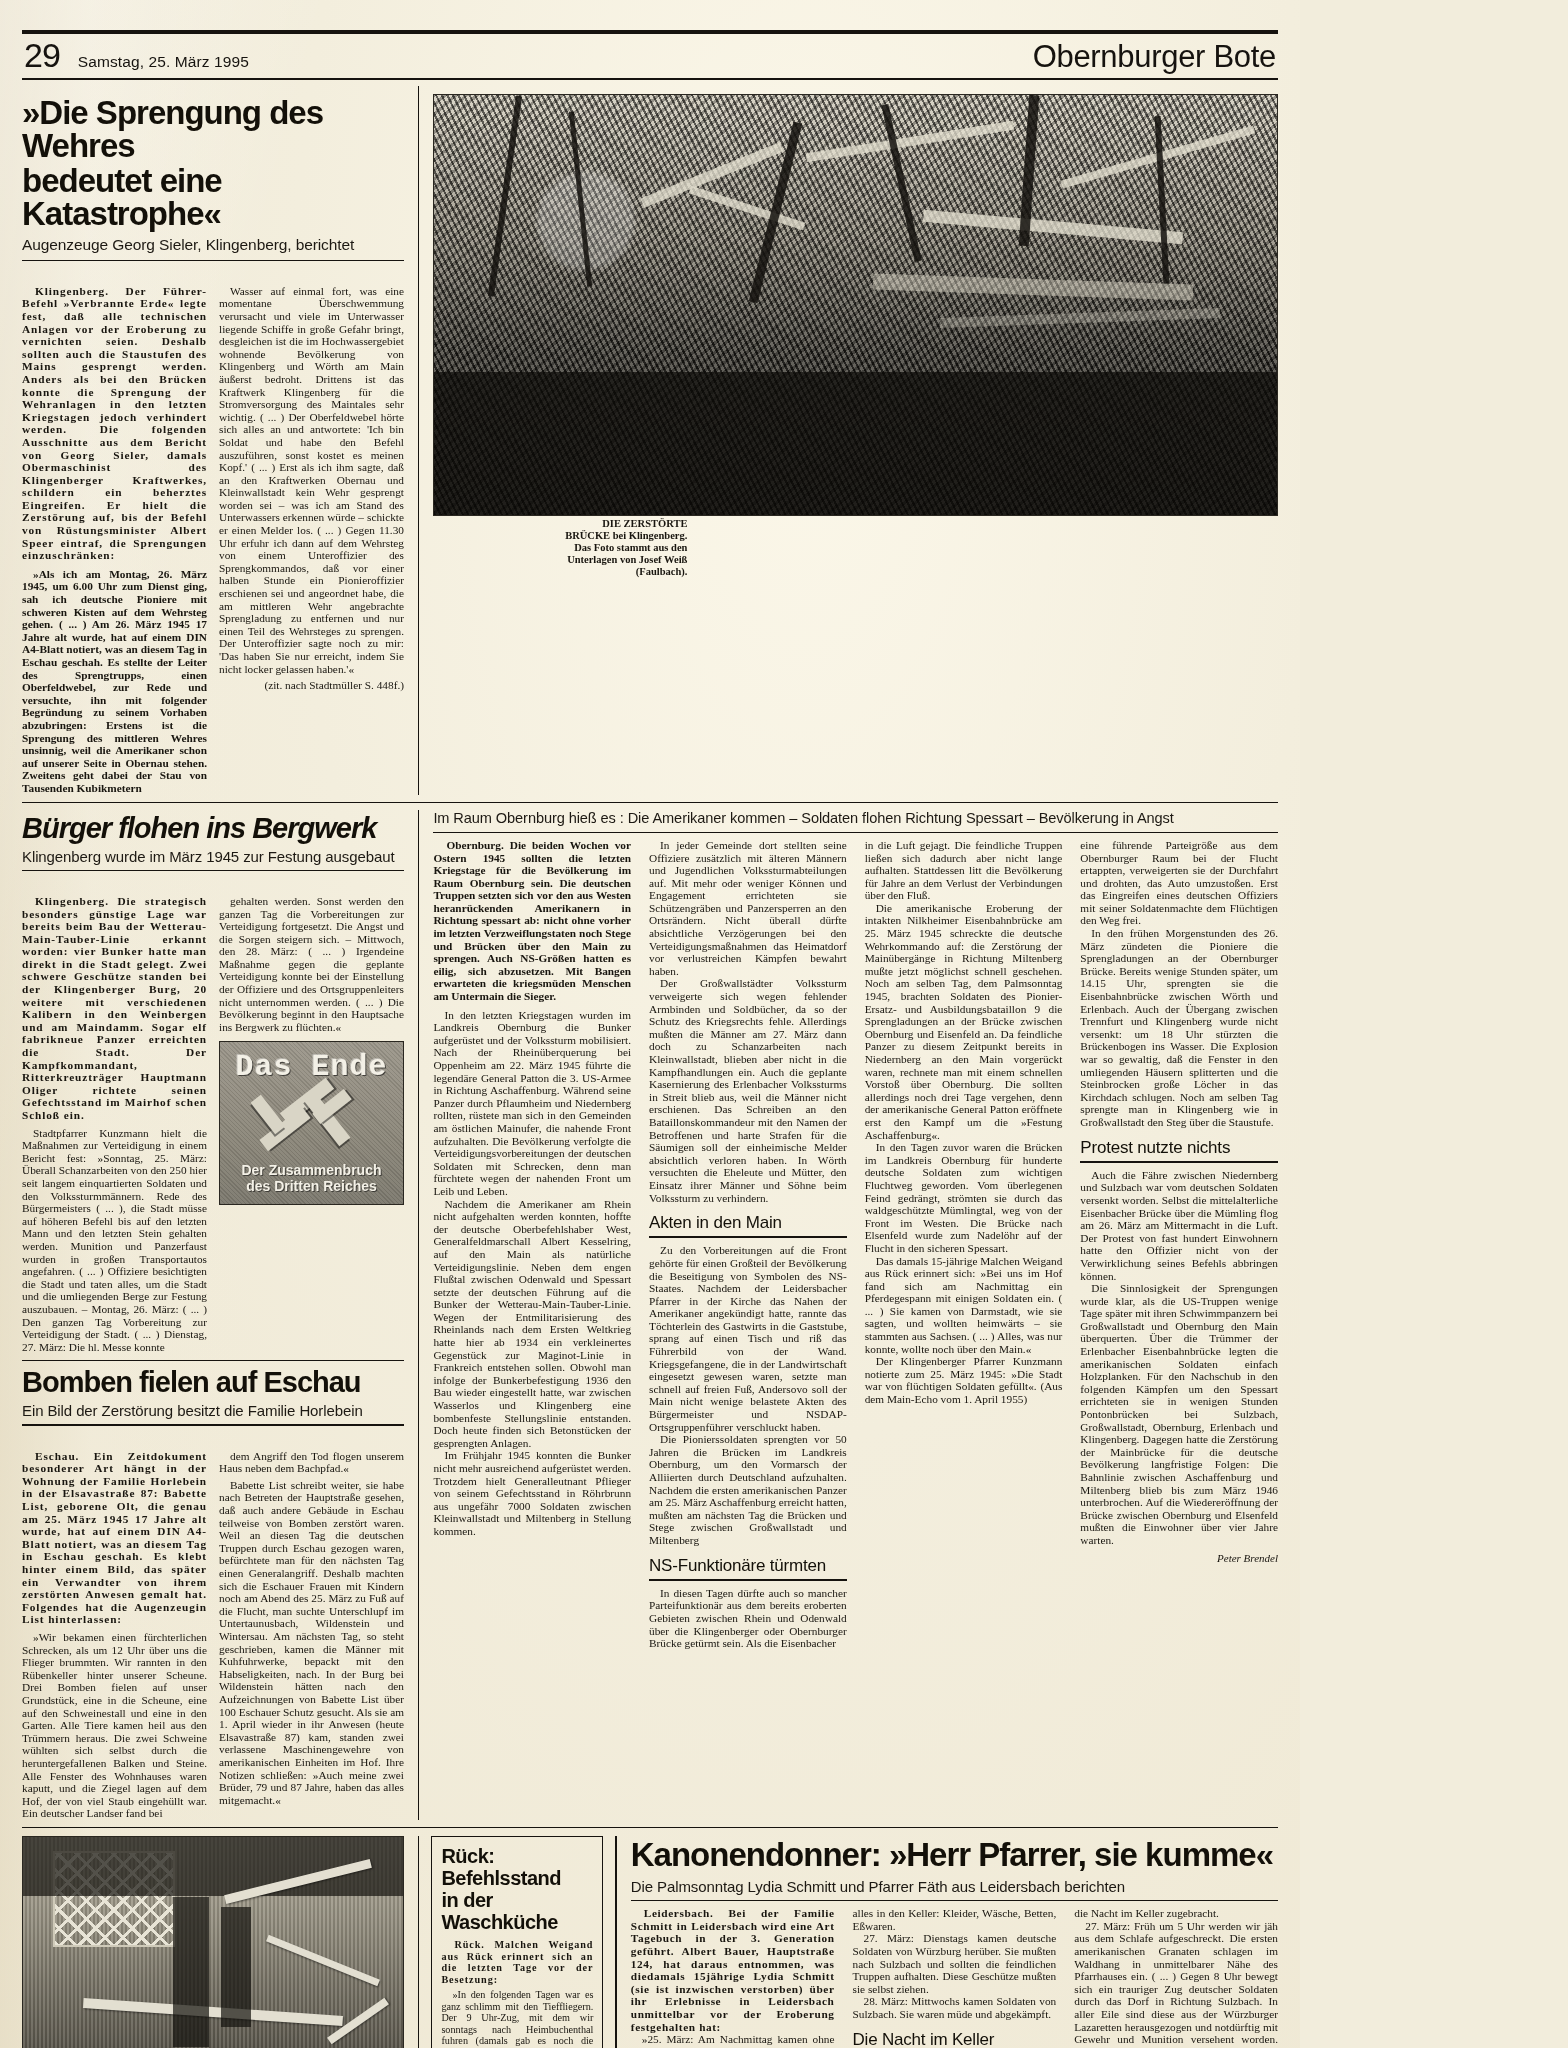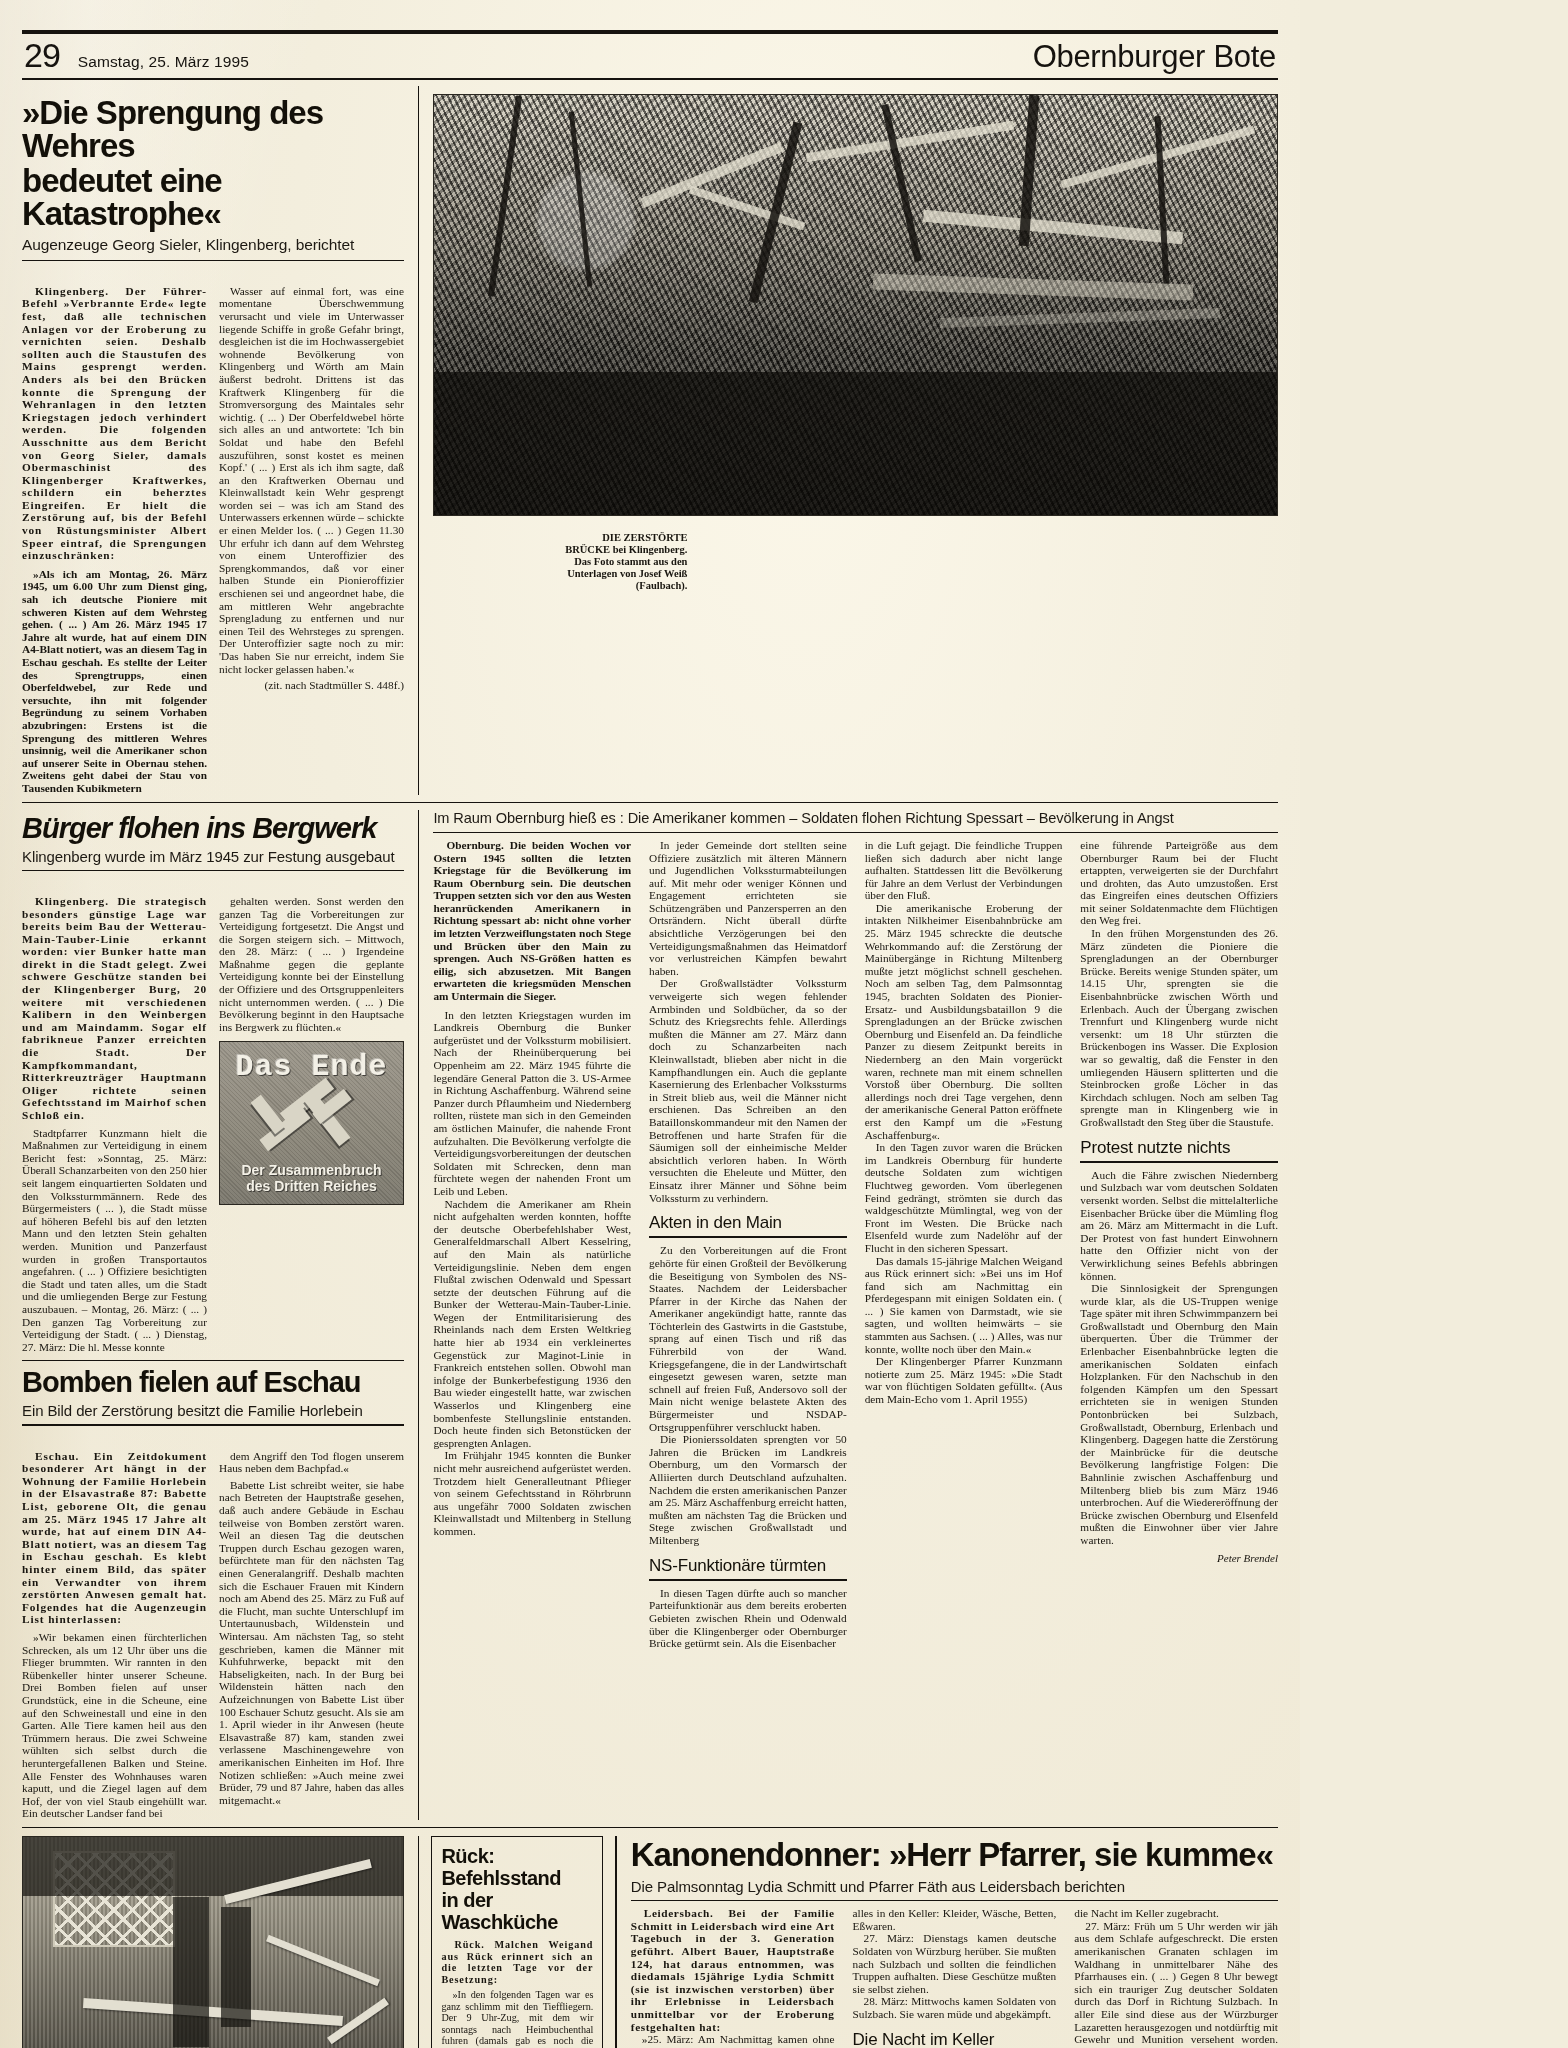--- a/index.html
+++ b/index.html
@@ -161,21 +161,21 @@
           <div class="strut" style="left:55%;top:2%;width:7px;height:38%;transform:rotate(-12deg);"></div>
           <div class="lite" style="left:58%;top:30%;width:260px;height:12px;transform:rotate(5deg);"></div>
           <div class="strut" style="left:70%;top:0;width:10px;height:36%;transform:rotate(4deg);"></div>
           <div class="lite" style="left:74%;top:14%;width:200px;height:8px;transform:rotate(-16deg);"></div>
           <div class="strut" style="left:86%;top:5%;width:6px;height:40%;transform:rotate(-3deg);"></div>
           <div class="dark" style="position:absolute;left:0;bottom:0;width:100%;height:34%;background:rgba(12,11,9,.72);"></div>
           <div class="lite" style="left:52%;top:44%;width:320px;height:16px;opacity:.55;transform:rotate(2deg);"></div>
           <div class="lite" style="left:60%;top:52%;width:280px;height:10px;opacity:.35;transform:rotate(-2deg);"></div>
         </div>
       </div>
-      <div style="display:flex;gap:10px;margin-top:16px;">
+      <div style="display:flex;gap:10px;margin-top:2px;">
         <div style="width:118px;"></div>
         <div class="cap-small" style="width:126px;">DIE ZERSTÖRTE BRÜCKE bei Klingenberg. Das Foto stammt aus den Unterlagen von Josef Weiß (Faulbach).</div>
       </div>
     </div>
   </div>
 
   <hr class="hair">
 
   <div class="top" style="margin-top:0;">
 

